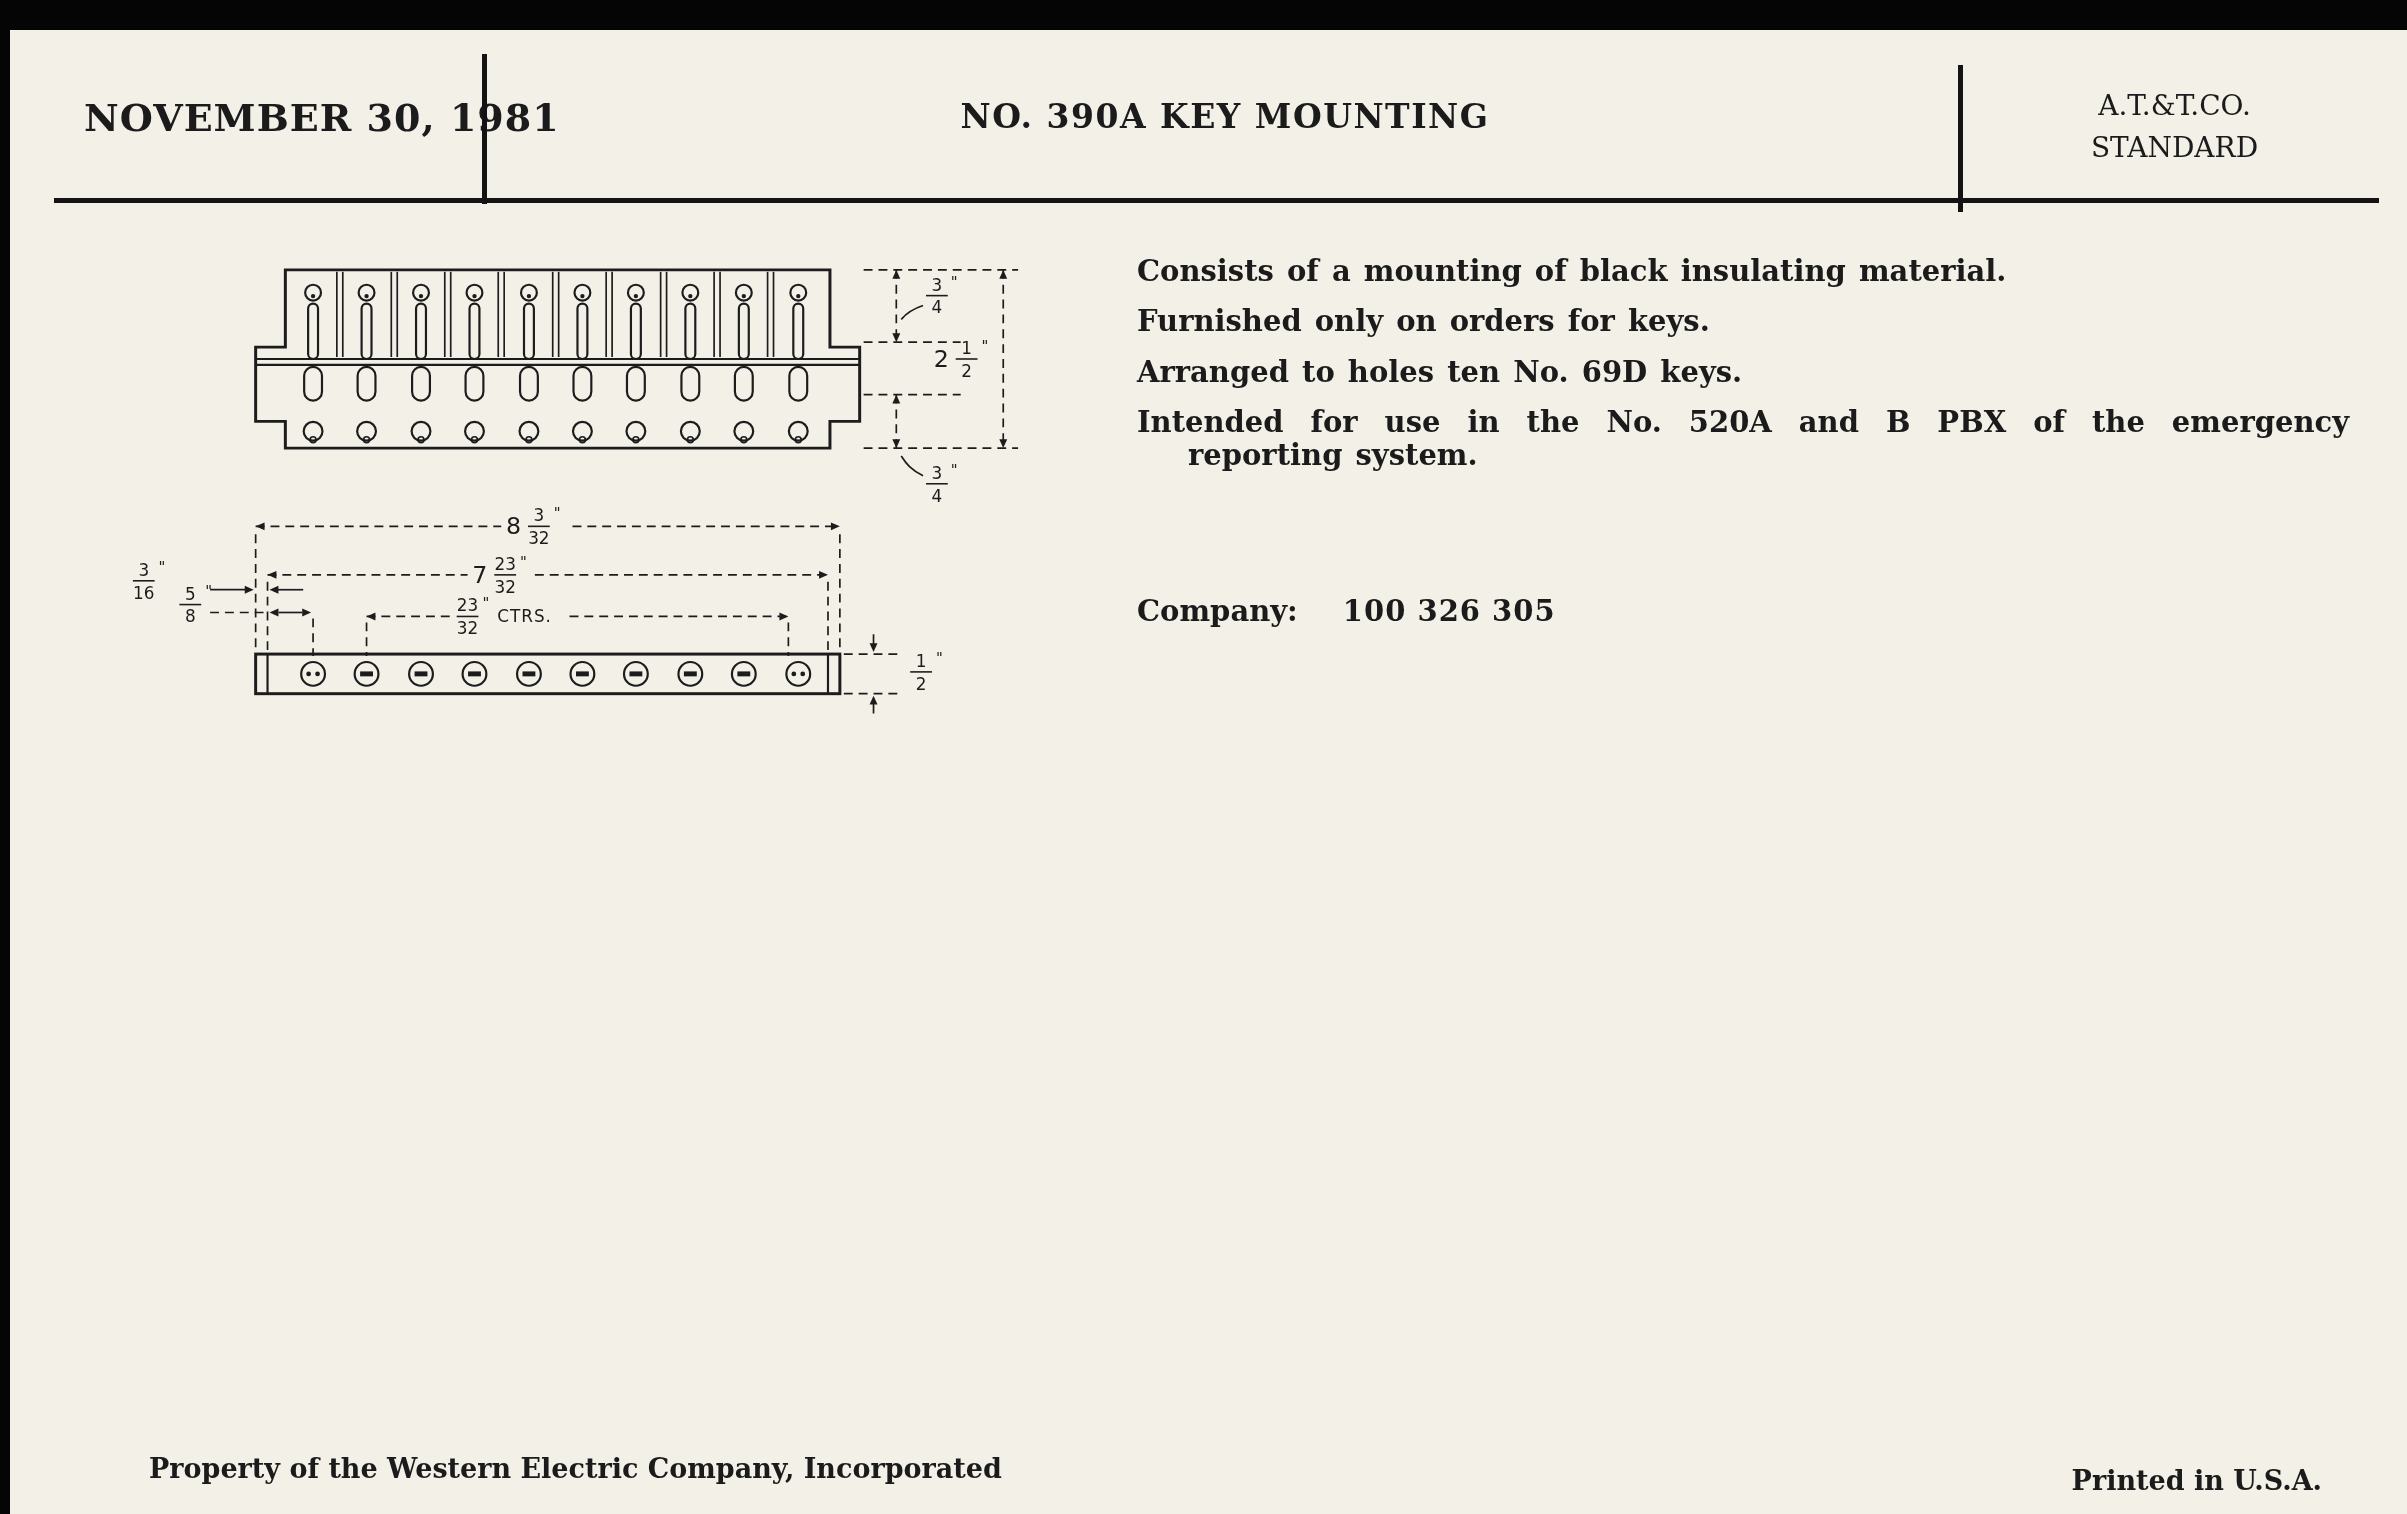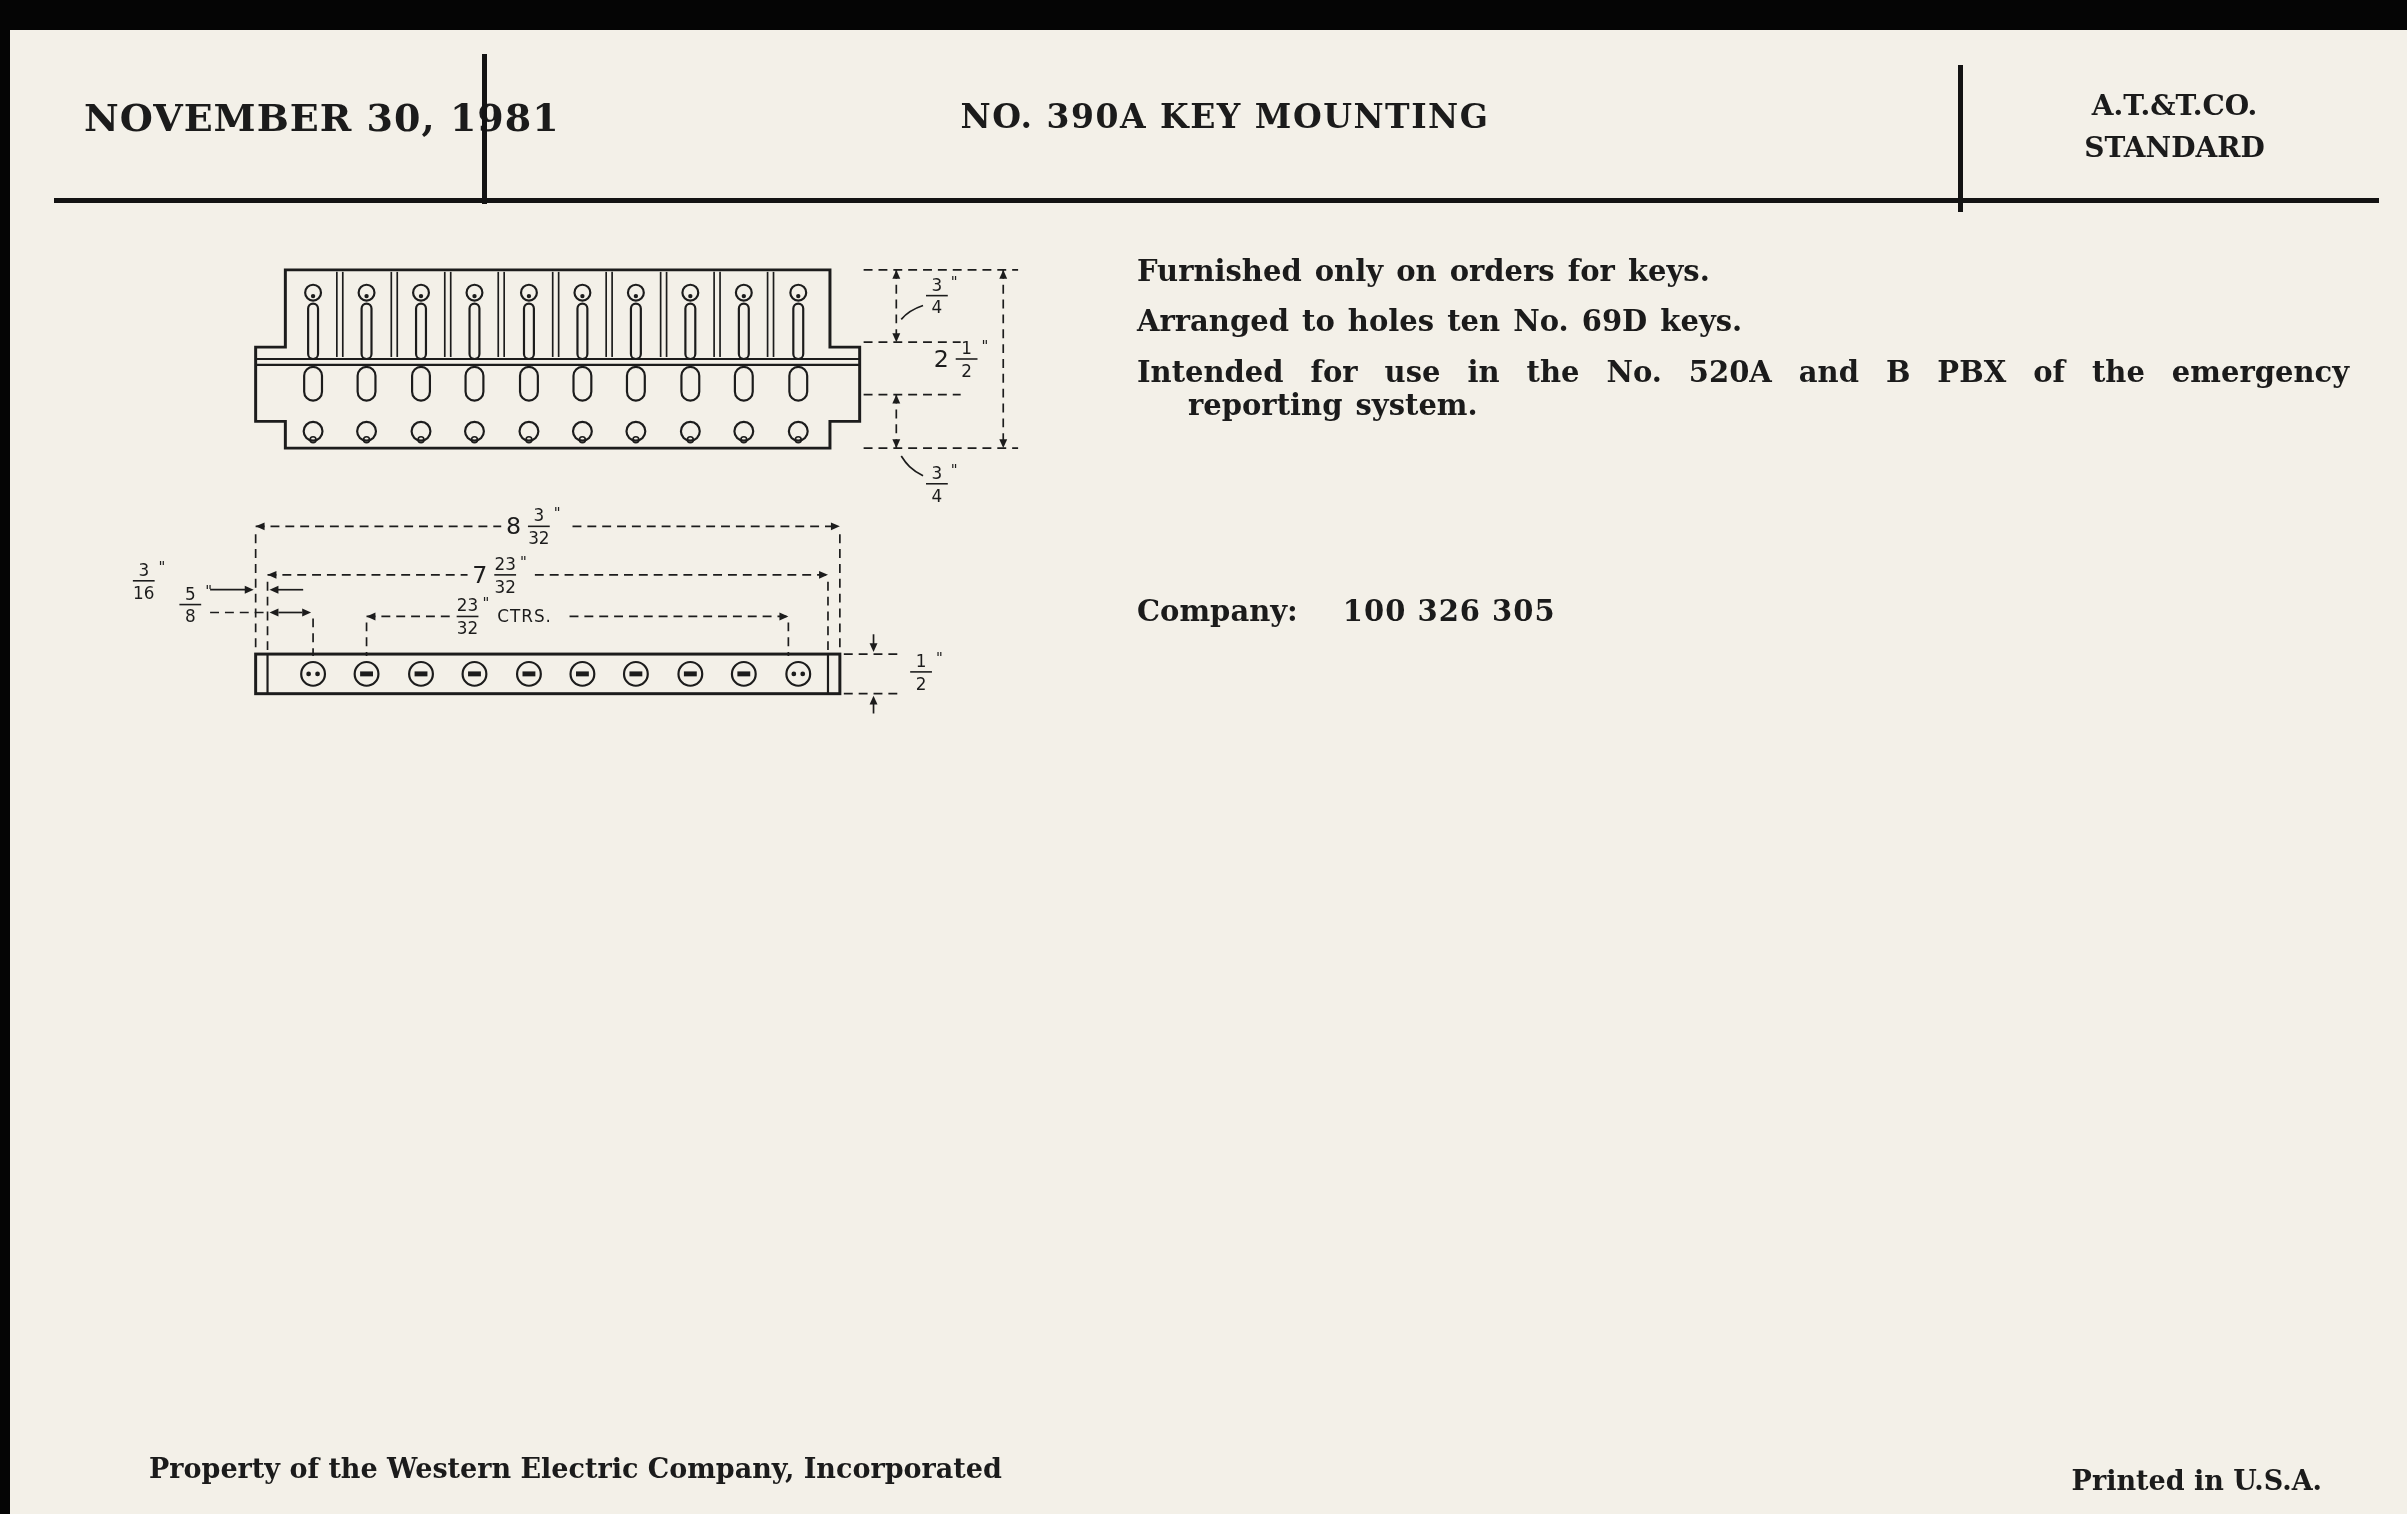--- a/index.html
+++ b/index.html
@@ -10,21 +10,21 @@
     color:#1b1b1b;
   }
   .paper{position:absolute;left:10px;top:30px;right:0;bottom:0;background:#f3f0e8;}
   
   .hdr-date{position:absolute;left:84px;top:95px;font-size:38px;font-weight:bold;letter-spacing:1px;}
   .vline-a{position:absolute;left:482px;top:54px;width:5px;height:150px;background:#131313;}
   .hdr-title{position:absolute;left:495px;top:97px;width:1460px;text-align:center;
              font-size:33px;font-weight:bold;letter-spacing:1.5px;}
   .vline-b{position:absolute;left:1958px;top:65px;width:5px;height:147px;background:#131313;}
   .hdr-standard{position:absolute;left:2020px;top:85px;width:309px;text-align:center;
-                font-size:28px;font-weight:bold;line-height:1.5;}
+                font-size:28px;font-weight:normal;line-height:1.5;}
   .hrule{position:absolute;left:54px;top:198px;width:2325px;height:5px;background:#131313;}
   
   .desc{position:absolute;left:1137px;top:255px;width:1212px;font-size:29px;font-weight:bold;}
   .desc p{margin:0 0 17px 0;line-height:1.15;text-align:justify;word-spacing:3px;
           padding-left:51px;text-indent:-51px;}
   .comcode{position:absolute;left:1137px;top:594px;font-size:29px;font-weight:bold;}
   .comcode .val{margin-left:45px;letter-spacing:1px;}
   
   .diagram{position:absolute;left:119px;top:248px;}
   .diagram svg{display:block;}
@@ -55,20 +55,21 @@
 <div class="vline-a"></div>
 <div class="hdr-title">NO. 390A KEY MOUNTING</div>
 <div class="vline-b"></div>
 <div class="hdr-standard">
   <div>A.T.&amp;T.CO.</div>
   <div>STANDARD</div>
 </div>
 <div class="hrule"></div>
 
 <div class="desc">
+  <p>Consists of a mounting of black insulating material.</p>
   <p>Furnished only on orders for keys.</p>
   <p>Arranged to holes ten No. 69D keys.</p>
   <p>Intended for use in the No. 520A and B PBX of the emergency reporting system.</p>
 </div>
 <div class="comcode">
   <span>Company:</span><span class="val">100 326 305</span>
 </div>
 
 <div class="diagram">
 <svg width="1010" height="525" viewBox="0 0 1020 530">

